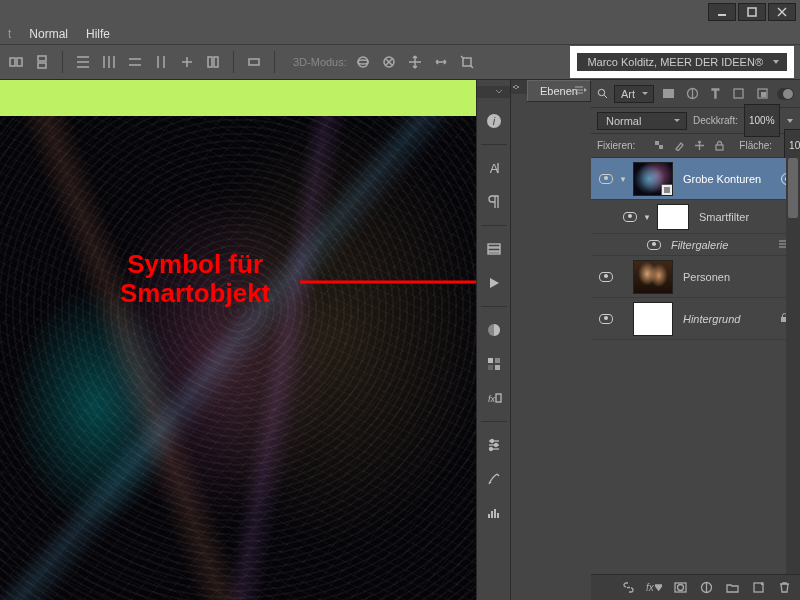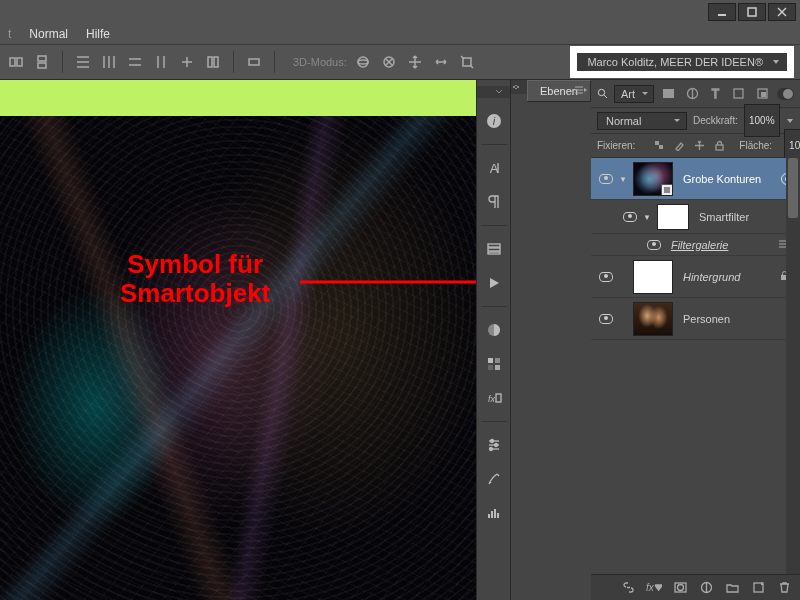--- a/index.html
+++ b/index.html
@@ -93,21 +93,21 @@
   .lockrow { height:24px; display:flex; align-items:center; padding:0 6px; gap:12px; border-bottom:1px solid #333; font-size:10px; color:#bbb; }
   .lockicons { display:flex; gap:4px; margin-left:4px; }
   .lockicons span { width:16px; height:14px; display:flex; align-items:center; justify-content:center; }
   .lockicons svg { width:11px; height:11px; stroke:#999; fill:none; stroke-width:1.3; }
   
   
   .layers { flex:1; overflow:auto; position:relative; }
   .layerrow { display:flex; align-items:center; min-height:42px; padding:2px 4px; border-bottom:1px solid #3a3a3a; position:relative; }
   .layerrow.selected { background:#5b7aa0; color:#fff; }
   .layerrow.sub { min-height:34px; padding-left:28px; }
-  .layerrow.filter { min-height:22px; padding-left:52px; font-style:italic;text-decoration:underline; }
+  .layerrow.filter { min-height:22px; padding-left:52px; font-style:italic; }
   .vis { width:22px; display:flex; justify-content:center; }
   .eye { width:14px; height:10px; border:1.3px solid #ccc; border-radius:60%/100%; position:relative; }
   .eye::after { content:""; position:absolute; left:4px; top:1.5px; width:4px; height:4px; background:#ccc; border-radius:50%; }
   .thumb { width:40px; height:34px; background:#fff; border:1px solid #222; margin:0 4px; position:relative; overflow:hidden; }
   .thumb.small { width:32px; height:26px; }
   .thumb.dark { background:#111; }
   .thumb .neonmini { position:absolute; inset:0; background:
     radial-gradient(circle at 40% 50%, rgba(100,220,255,0.6), transparent 55%),
     radial-gradient(circle at 60% 40%, rgba(255,140,200,0.5), transparent 60%),
     #0a0612; }
@@ -499,39 +499,39 @@
                 <line x1="1" y1="5" x2="11" y2="5" stroke="#aaa"></line>
                 <line x1="1" y1="8" x2="11" y2="8" stroke="#aaa"></line>
               </svg></span>
         </div>
 
         <div class="layerrow">
           <div class="vis">
               <div class="eye"></div>
             </div>
           <div style="width:12px"></div>
+          <div class="thumb">
+              <div class="people"></div>
+            </div>
+          <span class="lname">Personen</span>
+        </div>
+
+        <div class="layerrow">
+          <div class="vis">
+              <div class="eye"></div>
+            </div>
+          <div style="width:12px"></div>
           <div class="thumb"></div>
           <span class="lname" style="font-style:italic">Hintergrund</span>
           <span class="locklayer"><svg viewBox="0 0 11 11">
                 <rect x="2" y="5" width="7" height="5"></rect>
                 <path d="M3.5 5V3.5a2 2 0 0 1 4 0V5" fill="none" stroke="#aaa"></path>
               </svg></span>
         </div>
 
-        <div class="layerrow">
-          <div class="vis">
-              <div class="eye"></div>
-            </div>
-          <div style="width:12px"></div>
-          <div class="thumb">
-              <div class="people"></div>
-            </div>
-          <span class="lname">Personen</span>
-        </div>
-
         <div class="scrollbar">
             <div class="scrollthumb"></div>
           </div>
       </div>
 
       <div class="layerbtns">
         <span>
             <svg viewBox="0 0 13 13">
               <path d="M4 6a2 2 0 0 1 0-4h2M9 7a2 2 0 0 1 0 4H7M5 6.5h3"></path>
             </svg>

